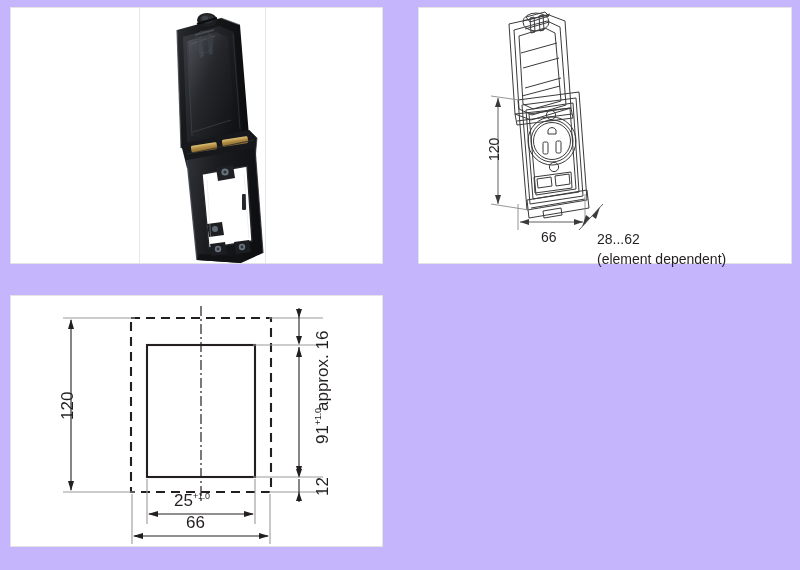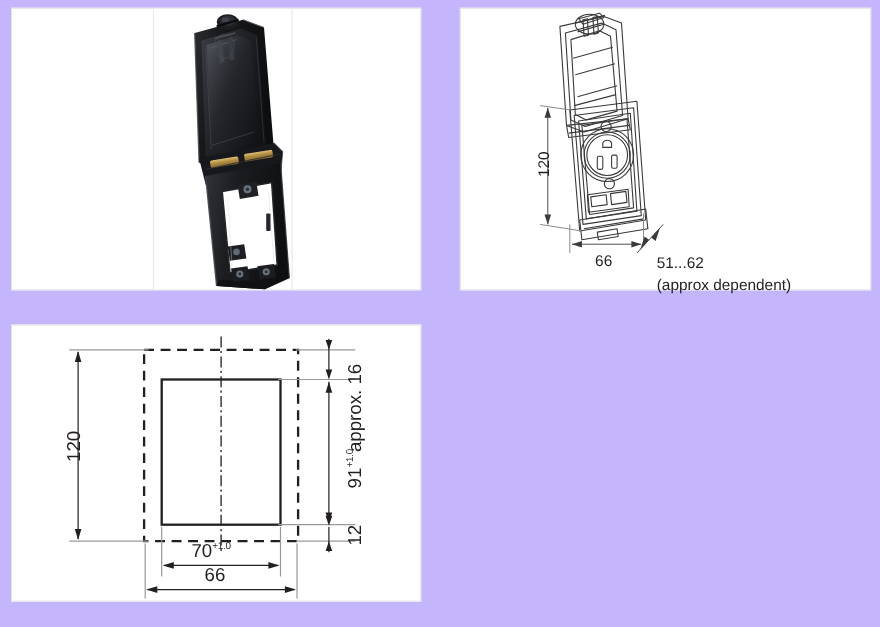--- a/index.html
+++ b/index.html
@@ -270,23 +270,23 @@
         <polygon points="164,214 155,211 155,217"></polygon>
         <polygon points="163,219 171,210 167,207"></polygon>
         <polygon points="181,199 173,208 177,211"></polygon>
       </g>
     </svg>
 
     <div class="dim dim-md rot90" style="left:68px; top:153px;">120</div>
 
     <div class="dim dim-md" style="left:122px; top:222px;">66</div>
 
-    <div class="dim dim-md" style="left:178px; top:224px;">51...62</div>
-
-    <div class="dim dim-md" style="left:178px; top:244px;">(approx dependent)</div>
+    <div class="dim dim-md" style="left:178px; top:224px;">28...62</div>
+
+    <div class="dim dim-md" style="left:178px; top:244px;">(element dependent)</div>
   </div>
 
   <div class="panel" id="panel-cutout">
 
     <svg class="svg-abs" width="373" height="252" viewBox="0 0 373 252">
 
       <rect x="120" y="22" width="140" height="174" fill="none" stroke="#231f20" stroke-width="2.1" stroke-dasharray="9,6"></rect>
 
       <rect x="136" y="49" width="108" height="132" fill="#ffffff" stroke="#231f20" stroke-width="2.1"></rect>
 
@@ -344,19 +344,19 @@
 
     <div class="dim dim-lg rot90" style="left:303px; top:115px;">approx. 16</div>
 
     <div class="dim dim-lg rot90" style="left:303px; top:148px;">
       <span>91</span><span class="tol">+1.0</span>
     </div>
 
     <div class="dim dim-lg rot90" style="left:303px; top:200px;">12</div>
 
     <div class="dim dim-lg" style="left:163px; top:196px;">
-      <span>70</span><span class="tol">+1.0</span>
+      <span>25</span><span class="tol">+1.0</span>
     </div>
 
     <div class="dim dim-lg" style="left:175px; top:218px;">66</div>
   </div>
 
 </div>
 
 </body></html>

